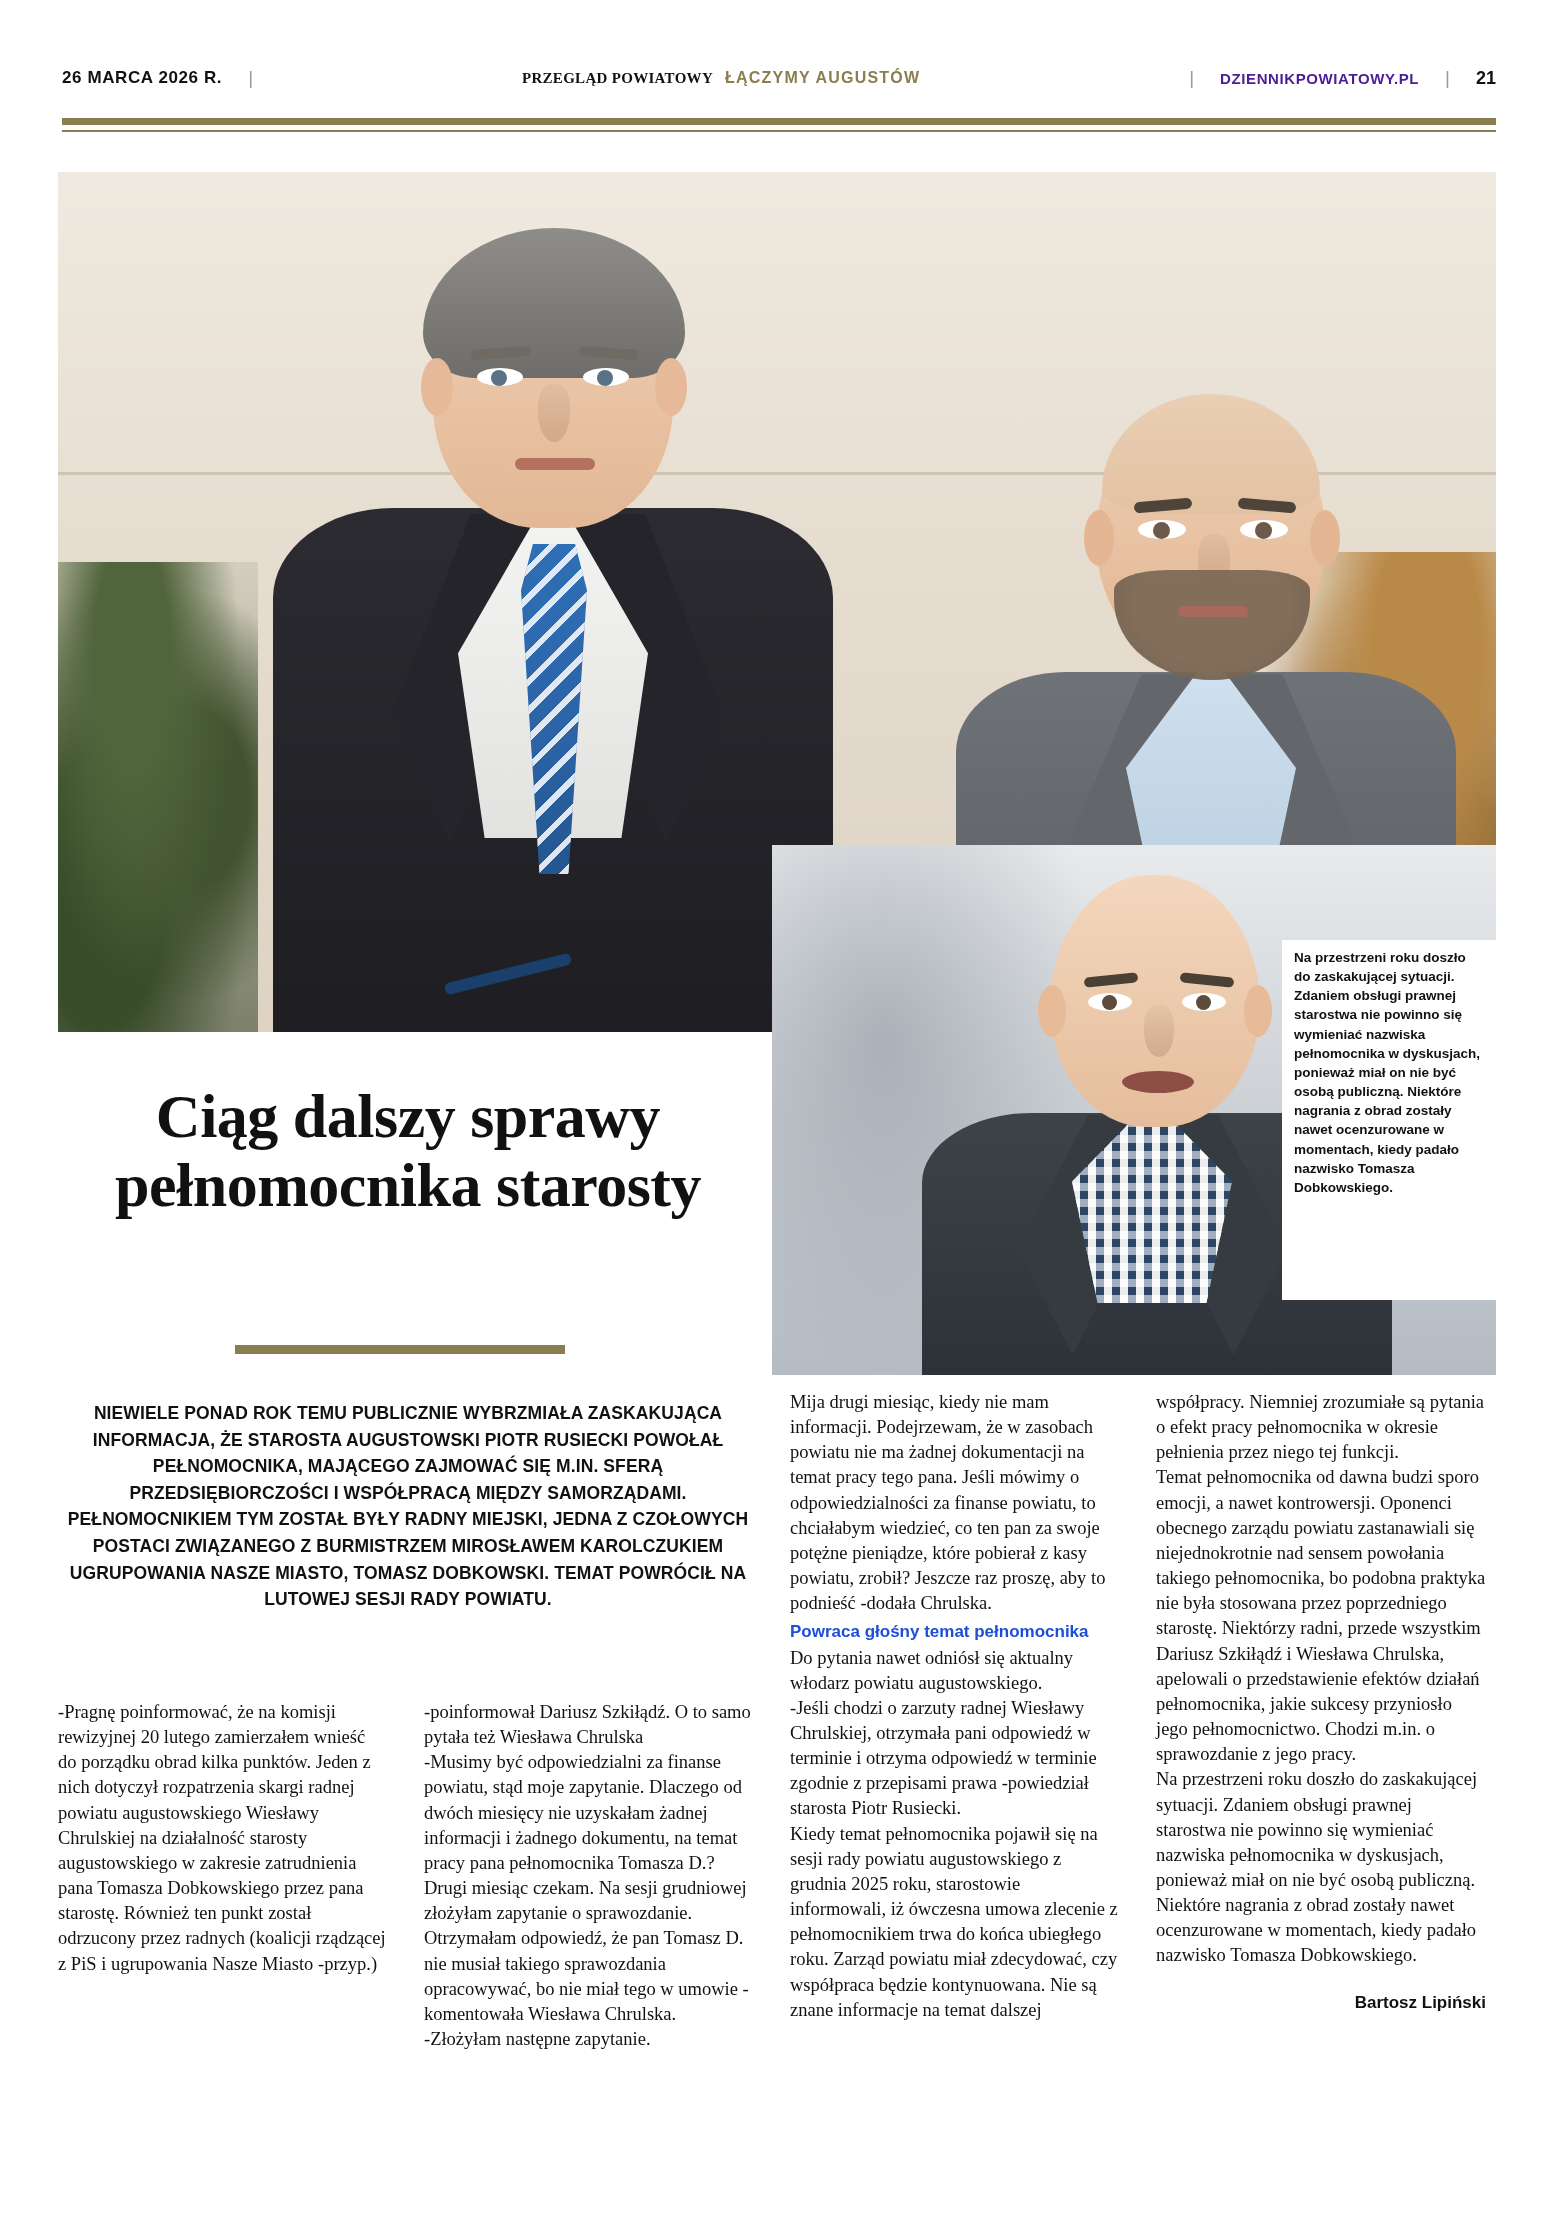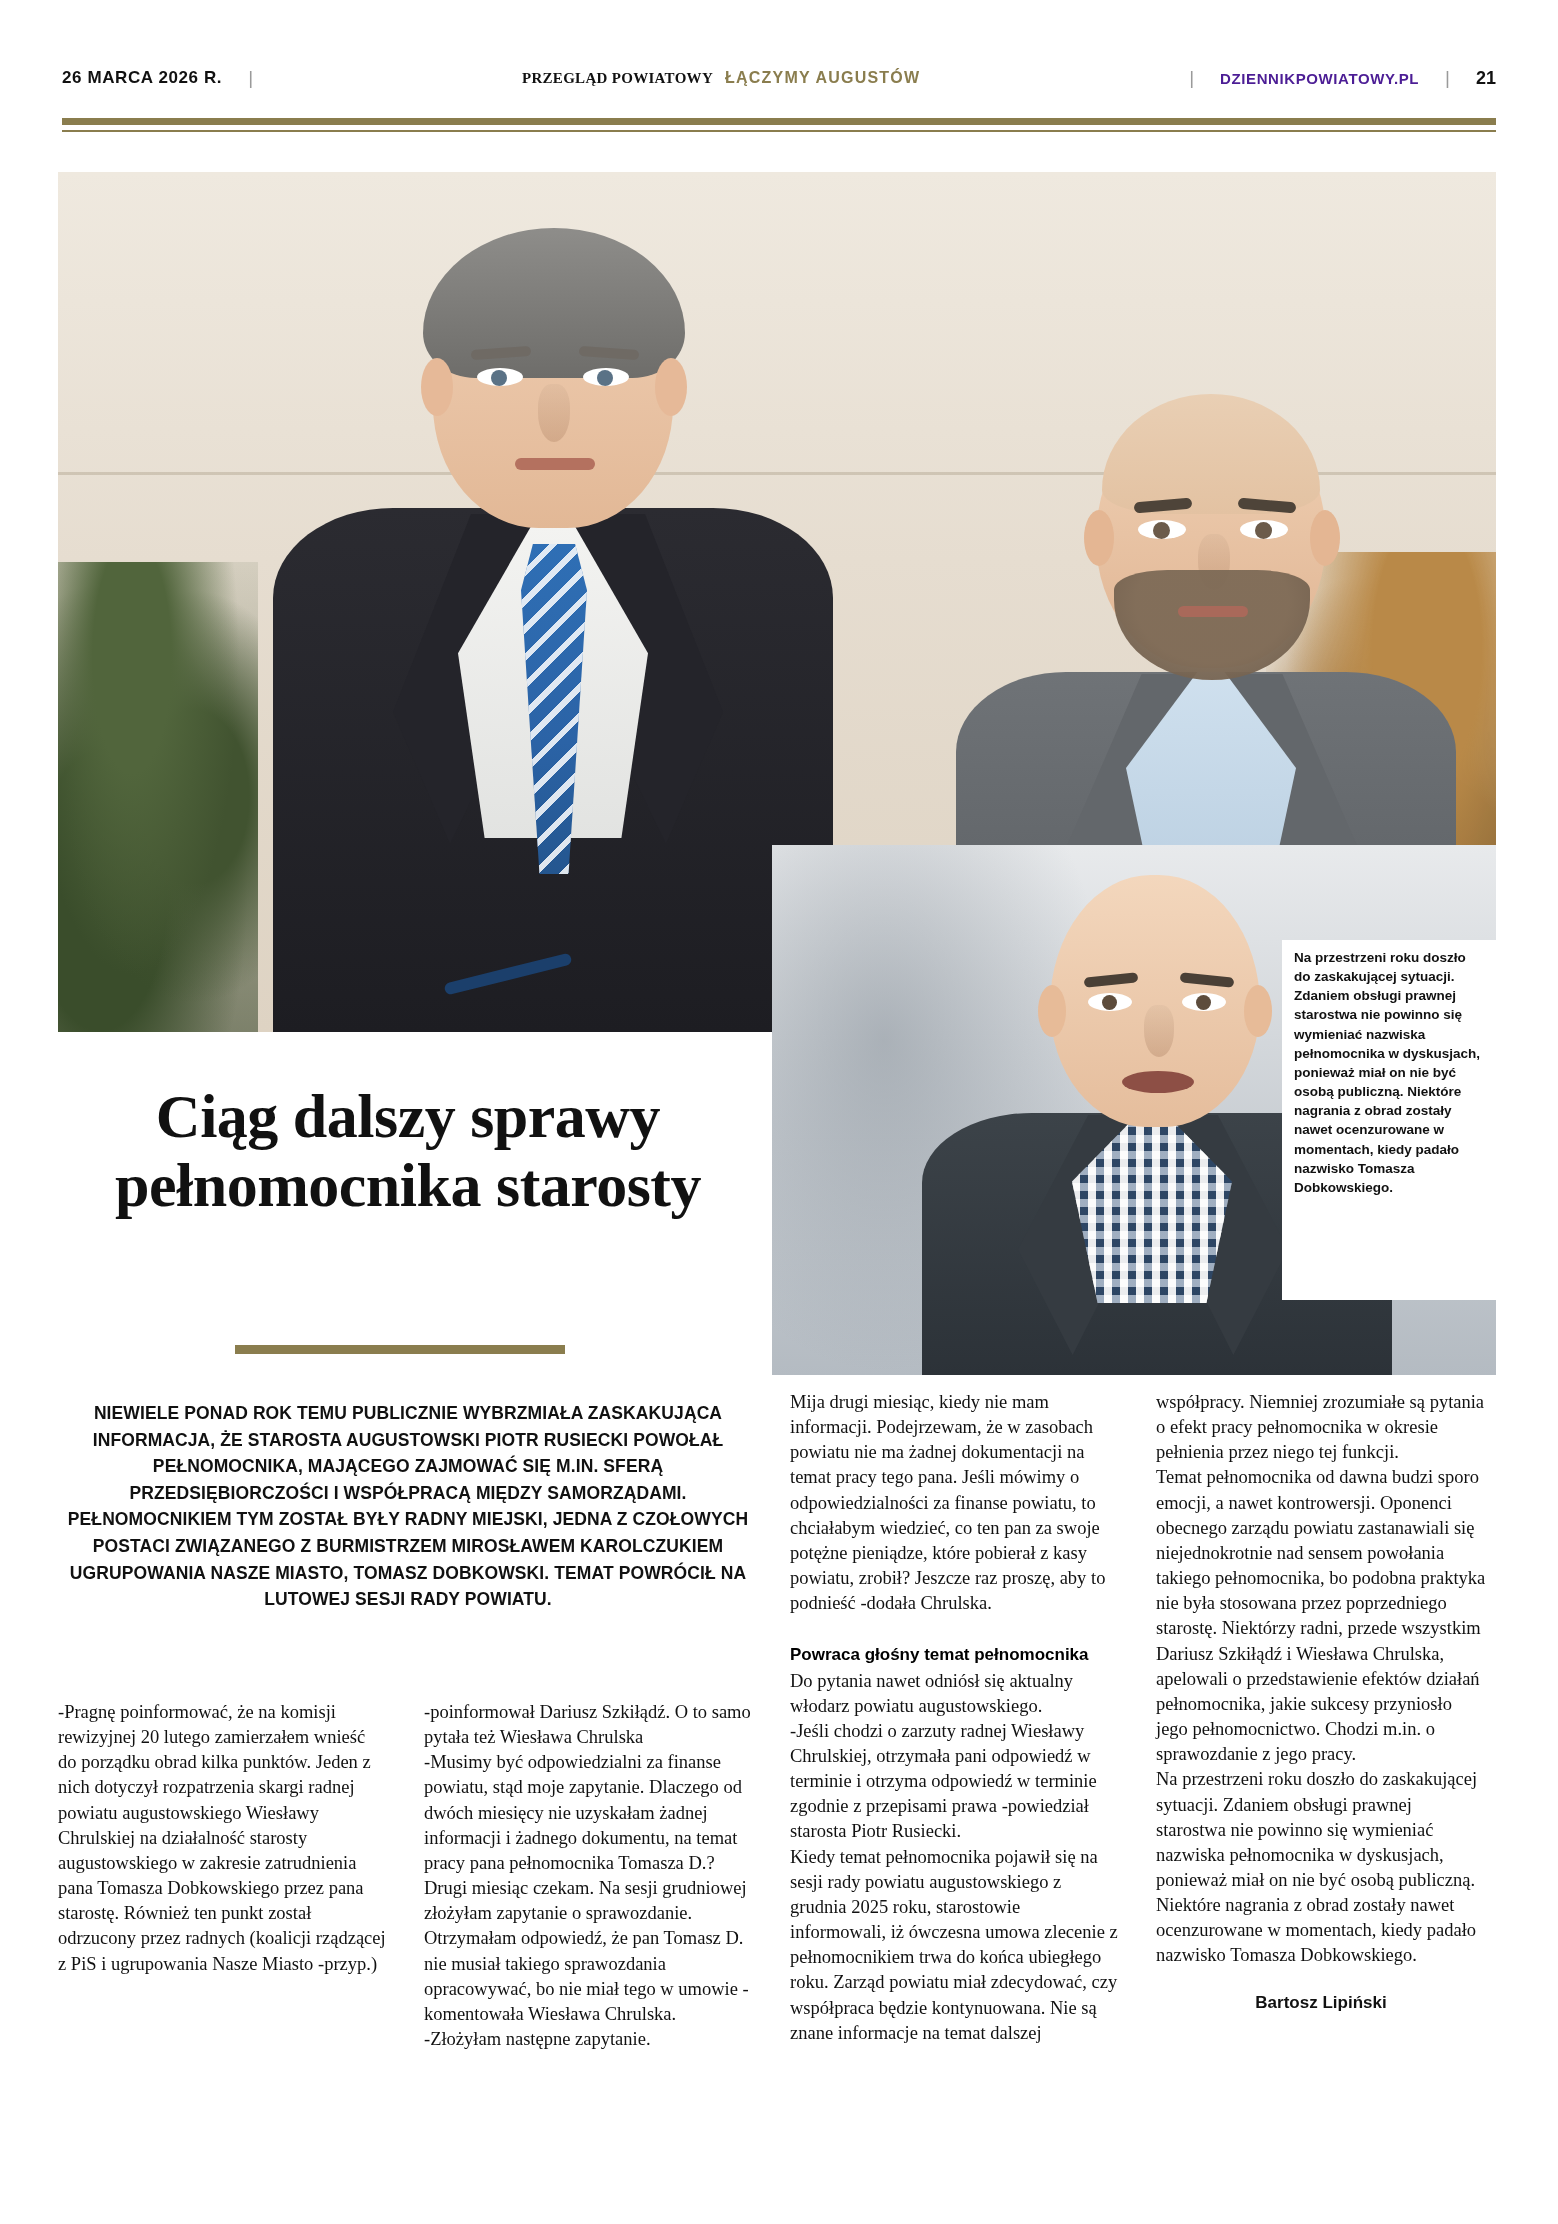--- a/index.html
+++ b/index.html
@@ -325,28 +325,28 @@
   .col1 { left: 0px; }
   .col2 { left: 366px; }
   .col3 { left: 732px; top: -310px; }
   .col4 { left: 1098px; top: -310px; }
 
   .subhead {
     font-family: "Liberation Sans", sans-serif;
     font-weight: bold;
     font-size: 17px;
     line-height: 1.3;
-    margin: 28px 0 2px 0;
-    color: #000000;
+    margin: 5px 0 2px 0;
+    color: #1d4ed8;
   }
   .byline {
     font-family: "Liberation Sans", sans-serif;
     font-weight: bold;
     font-size: 17px;
-    text-align: center;
+    text-align: right;
     margin-top: 22px;
     color: #111;
   }
 </style>
 </head>
 <body>
 
 <div class="page">
 
   <div class="masthead">

